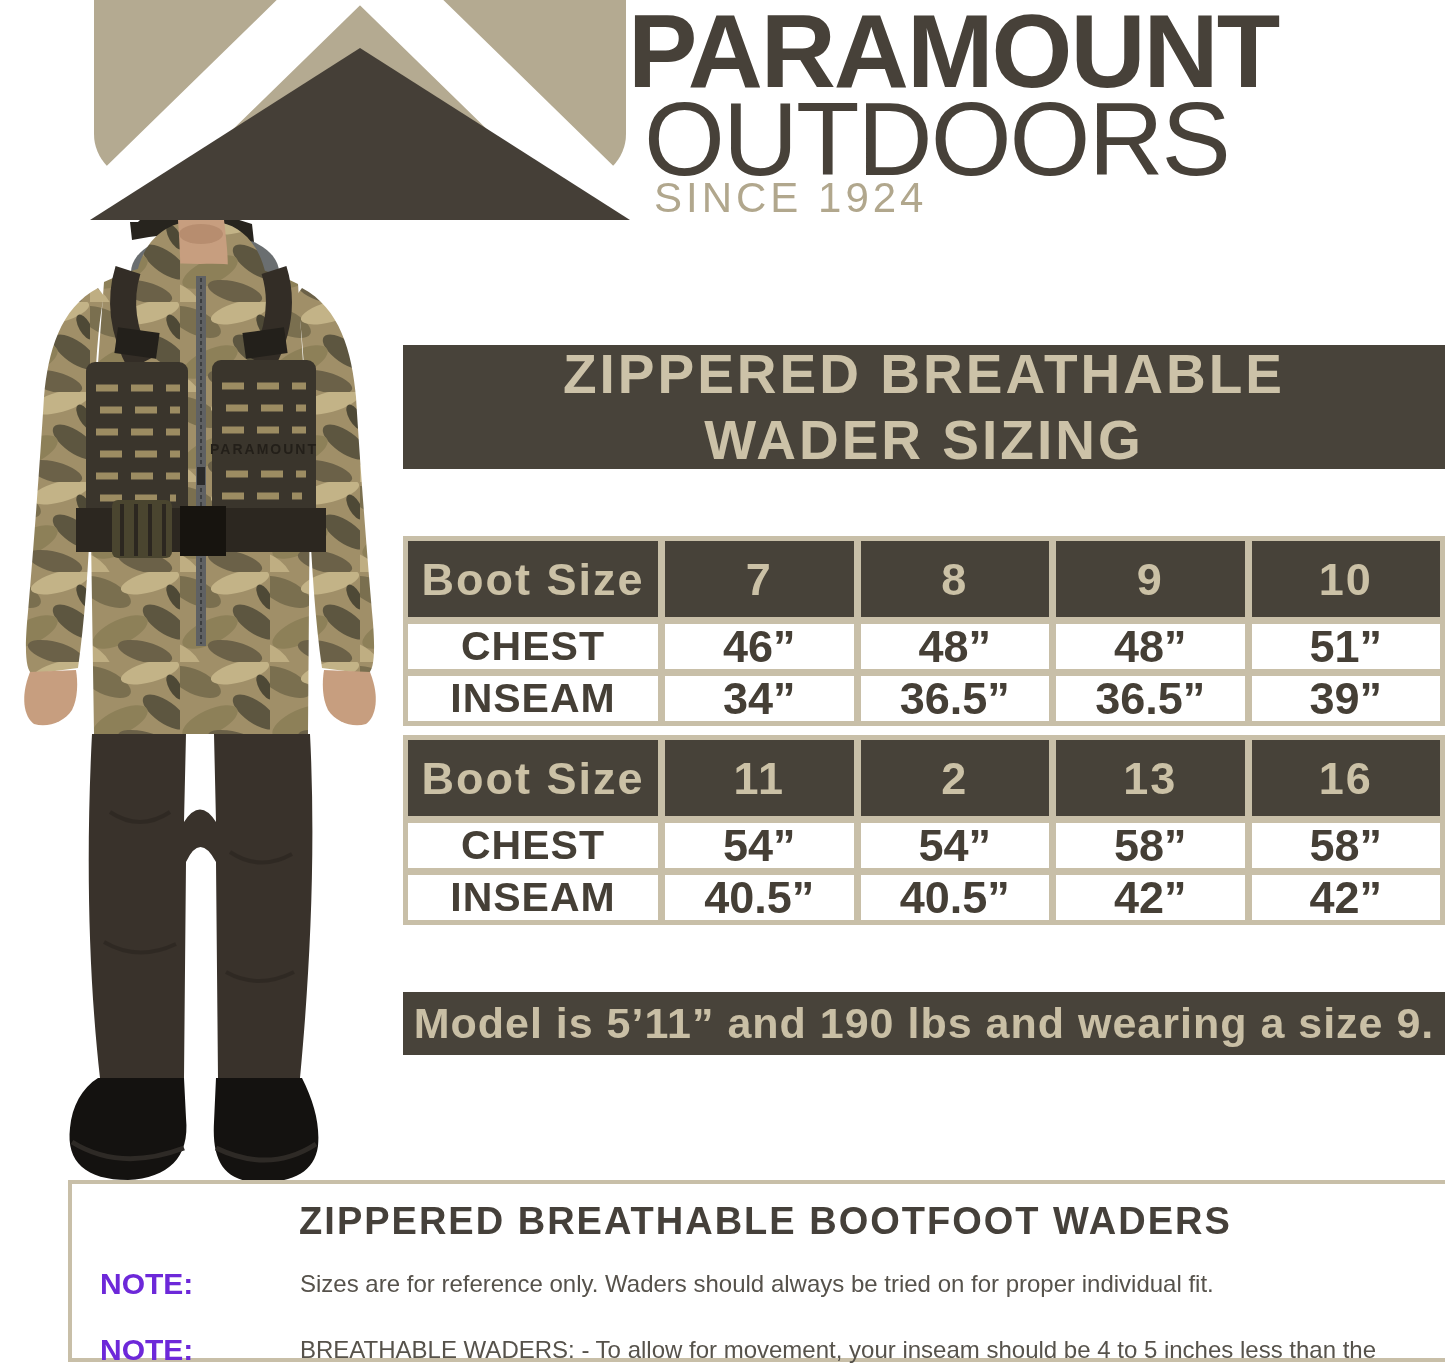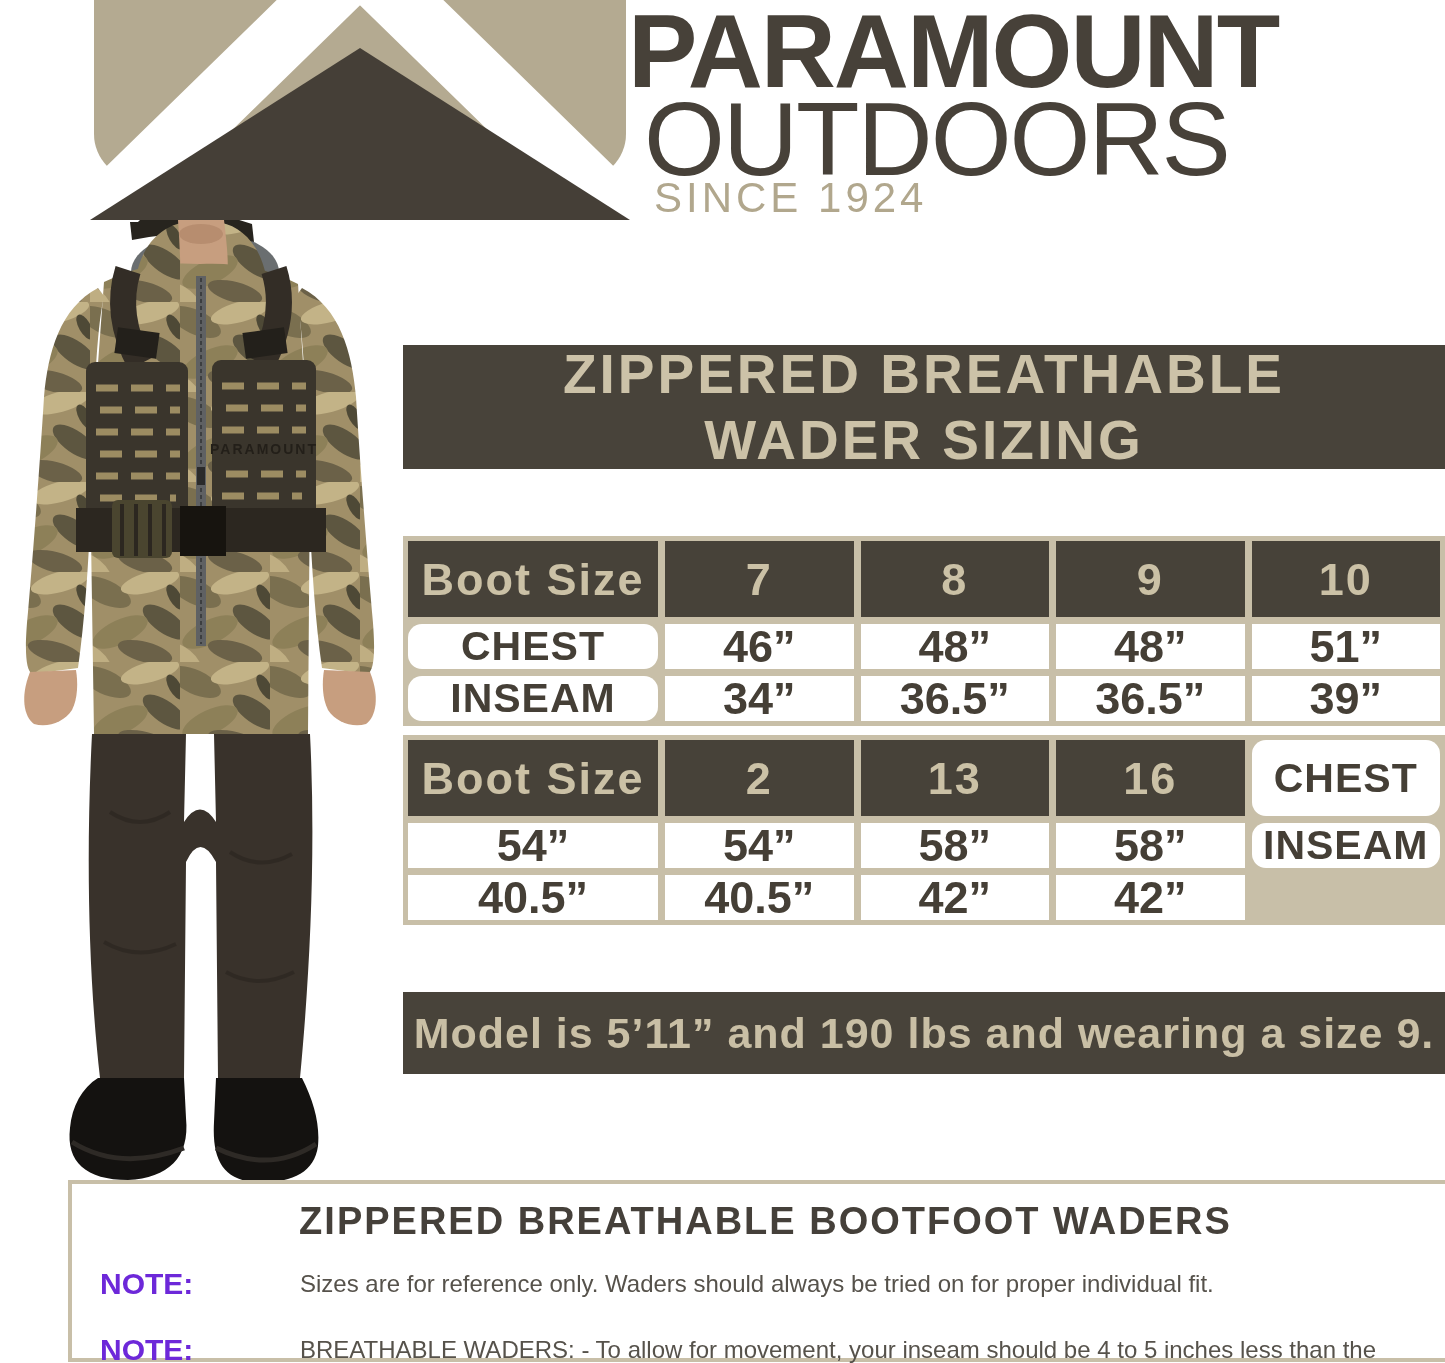--- a/index.html
+++ b/index.html
@@ -20,24 +20,24 @@
 
   
   .size-table{position:absolute;left:403px;width:1042px;background:#c8bfa8;display:grid;
     grid-template-columns:250px 1fr 1fr 1fr 1fr;grid-template-rows:76px 45px 45px;gap:7px;
     padding:5px;box-sizing:border-box;}
   #table1{top:536px;}
   #table2{top:735px;}
   .cell{display:flex;align-items:center;justify-content:center;line-height:1;}
   .hd{background:#474239;color:#cbc1a6;font-size:45px;font-weight:600;letter-spacing:2px;}
   .bd{background:#ffffff;color:#453f36;font-size:45px;font-weight:bold;}
-  .lbl{font-size:41px;letter-spacing:1px;border-radius:14px;}
-
-  
-  .model-banner{position:absolute;left:403px;top:992px;width:1042px;height:82px;background:#48433a;
+  .lbl{font-size:41px;letter-spacing:1px;}
+
+  
+  .model-banner{position:absolute;left:403px;top:992px;width:1042px;height:63px;background:#48433a;
     color:#c9bfa5;display:flex;align-items:center;justify-content:center;font-size:43px;
     font-weight:600;letter-spacing:1px;white-space:nowrap;}
 
   
   .footer-box{position:absolute;left:68px;top:1180px;width:1395px;height:182px;border:4px solid #c8bfa8;
     box-sizing:border-box;background:#fff;}
   .footer-title{text-align:center;font-size:38px;font-weight:bold;color:#45403a;letter-spacing:2px;margin-top:16px;}
   .note-row{display:flex;align-items:flex-start;}
   .note-row.n1{margin-top:24px;}
   .note-row.n2{margin-top:32px;}
@@ -165,20 +165,21 @@
 
     <div class="cell bd lbl">INSEAM</div>
     <div class="cell bd">34”</div>
     <div class="cell bd">36.5”</div>
     <div class="cell bd">36.5”</div>
     <div class="cell bd">39”</div>
   </div>
 
   <div class="size-table" id="table2">
     <div class="cell hd">Boot Size</div>
+    <div class="cell hd">11</div>
     <div class="cell hd">2</div>
     <div class="cell hd">13</div>
     <div class="cell hd">16</div>
 
     <div class="cell bd lbl">CHEST</div>
     <div class="cell bd">54”</div>
     <div class="cell bd">54”</div>
     <div class="cell bd">58”</div>
     <div class="cell bd">58”</div>
 

